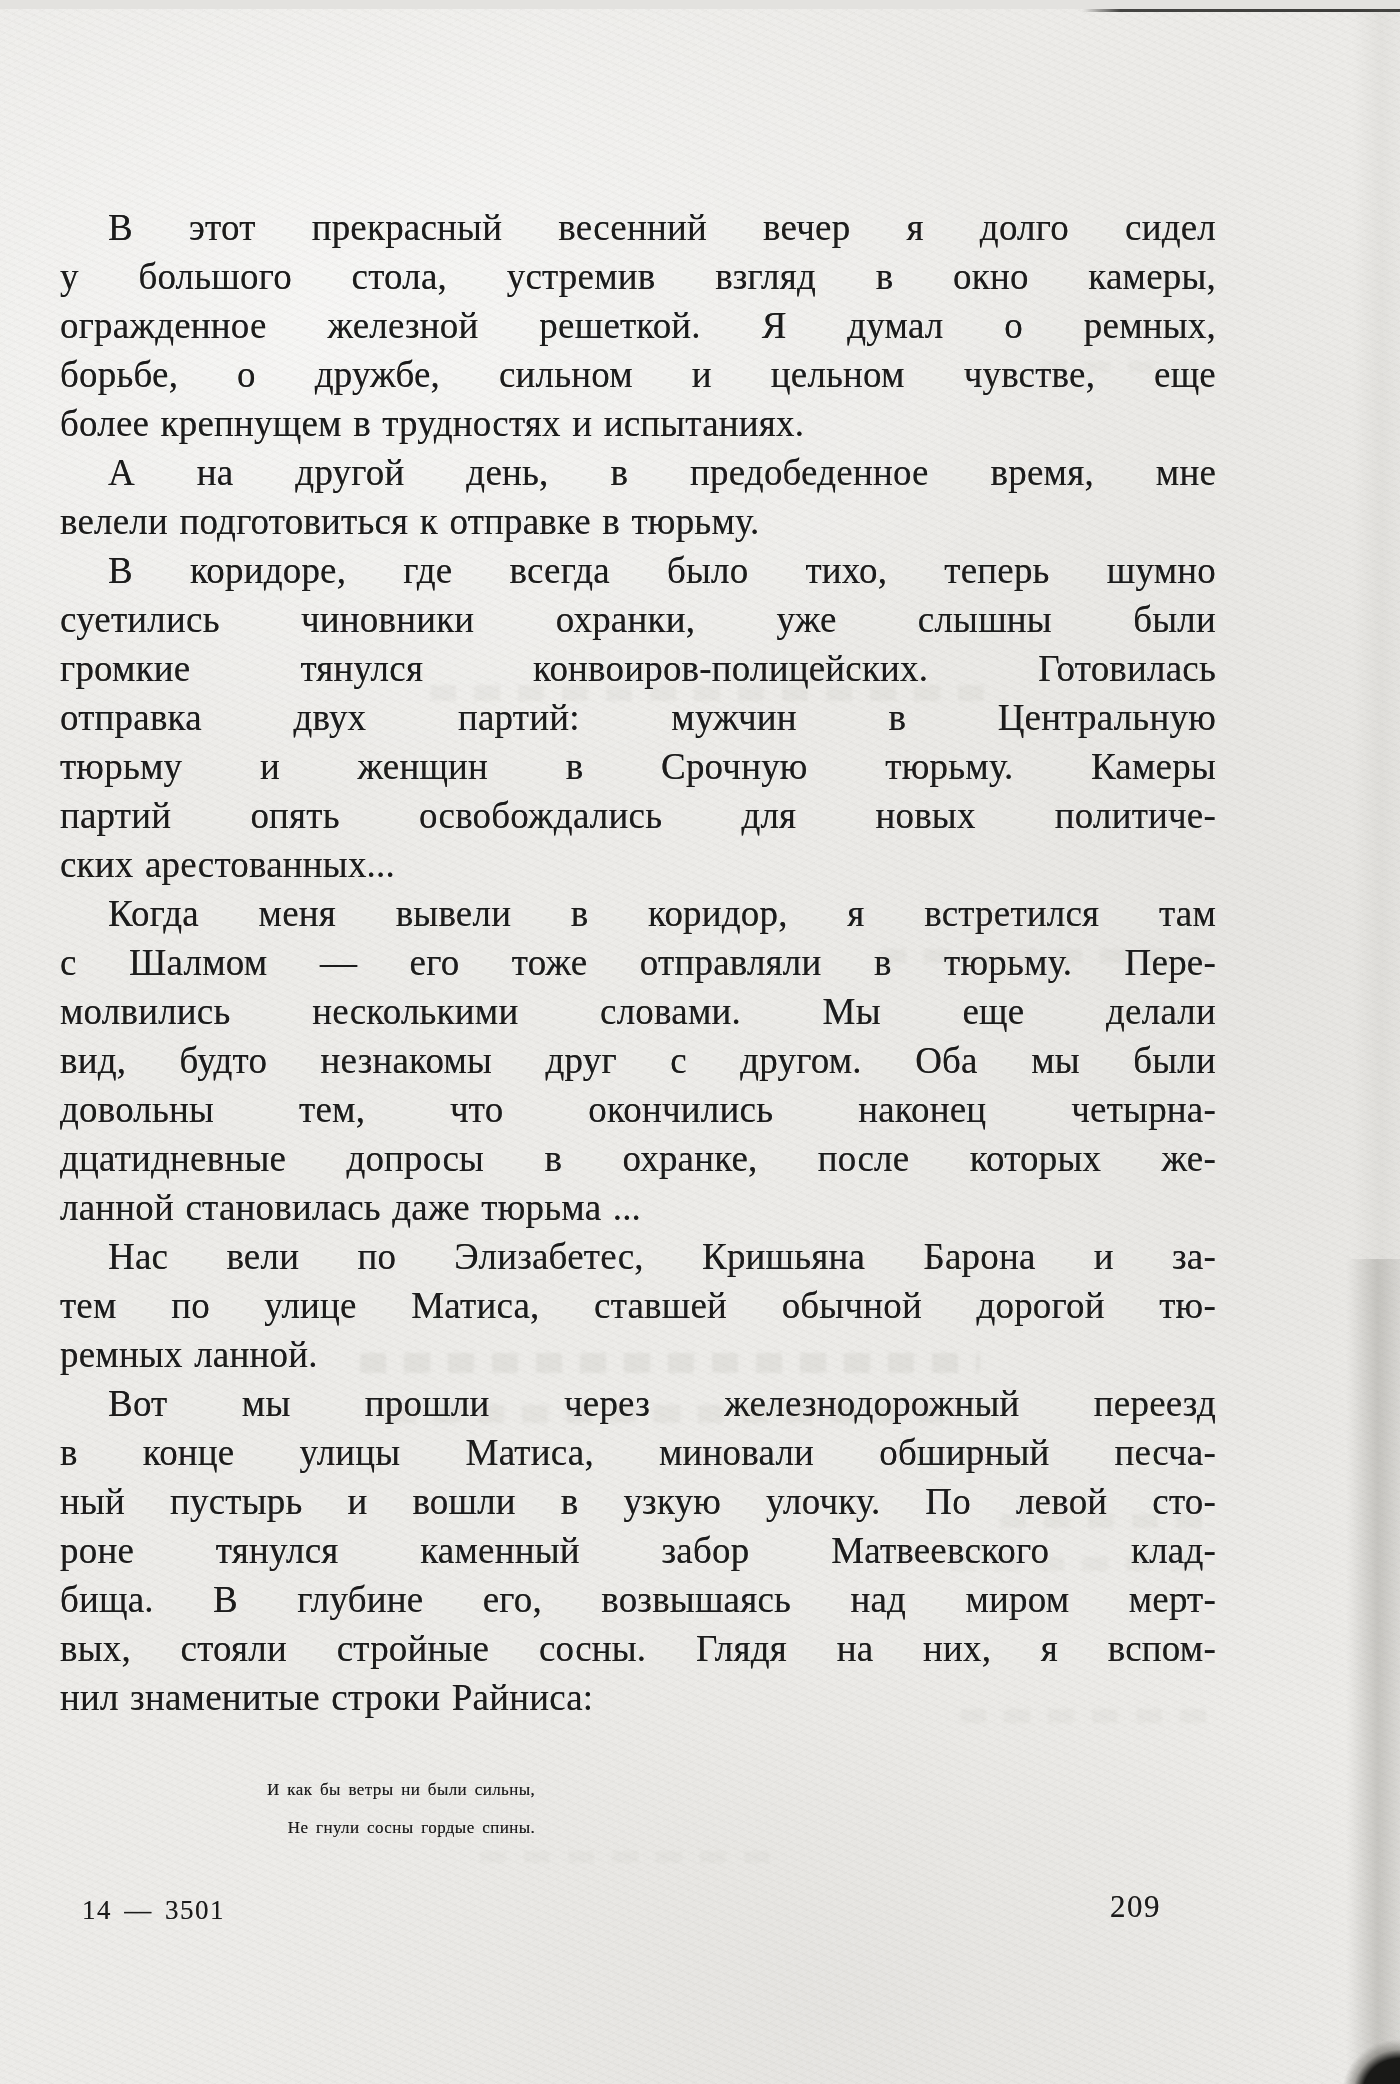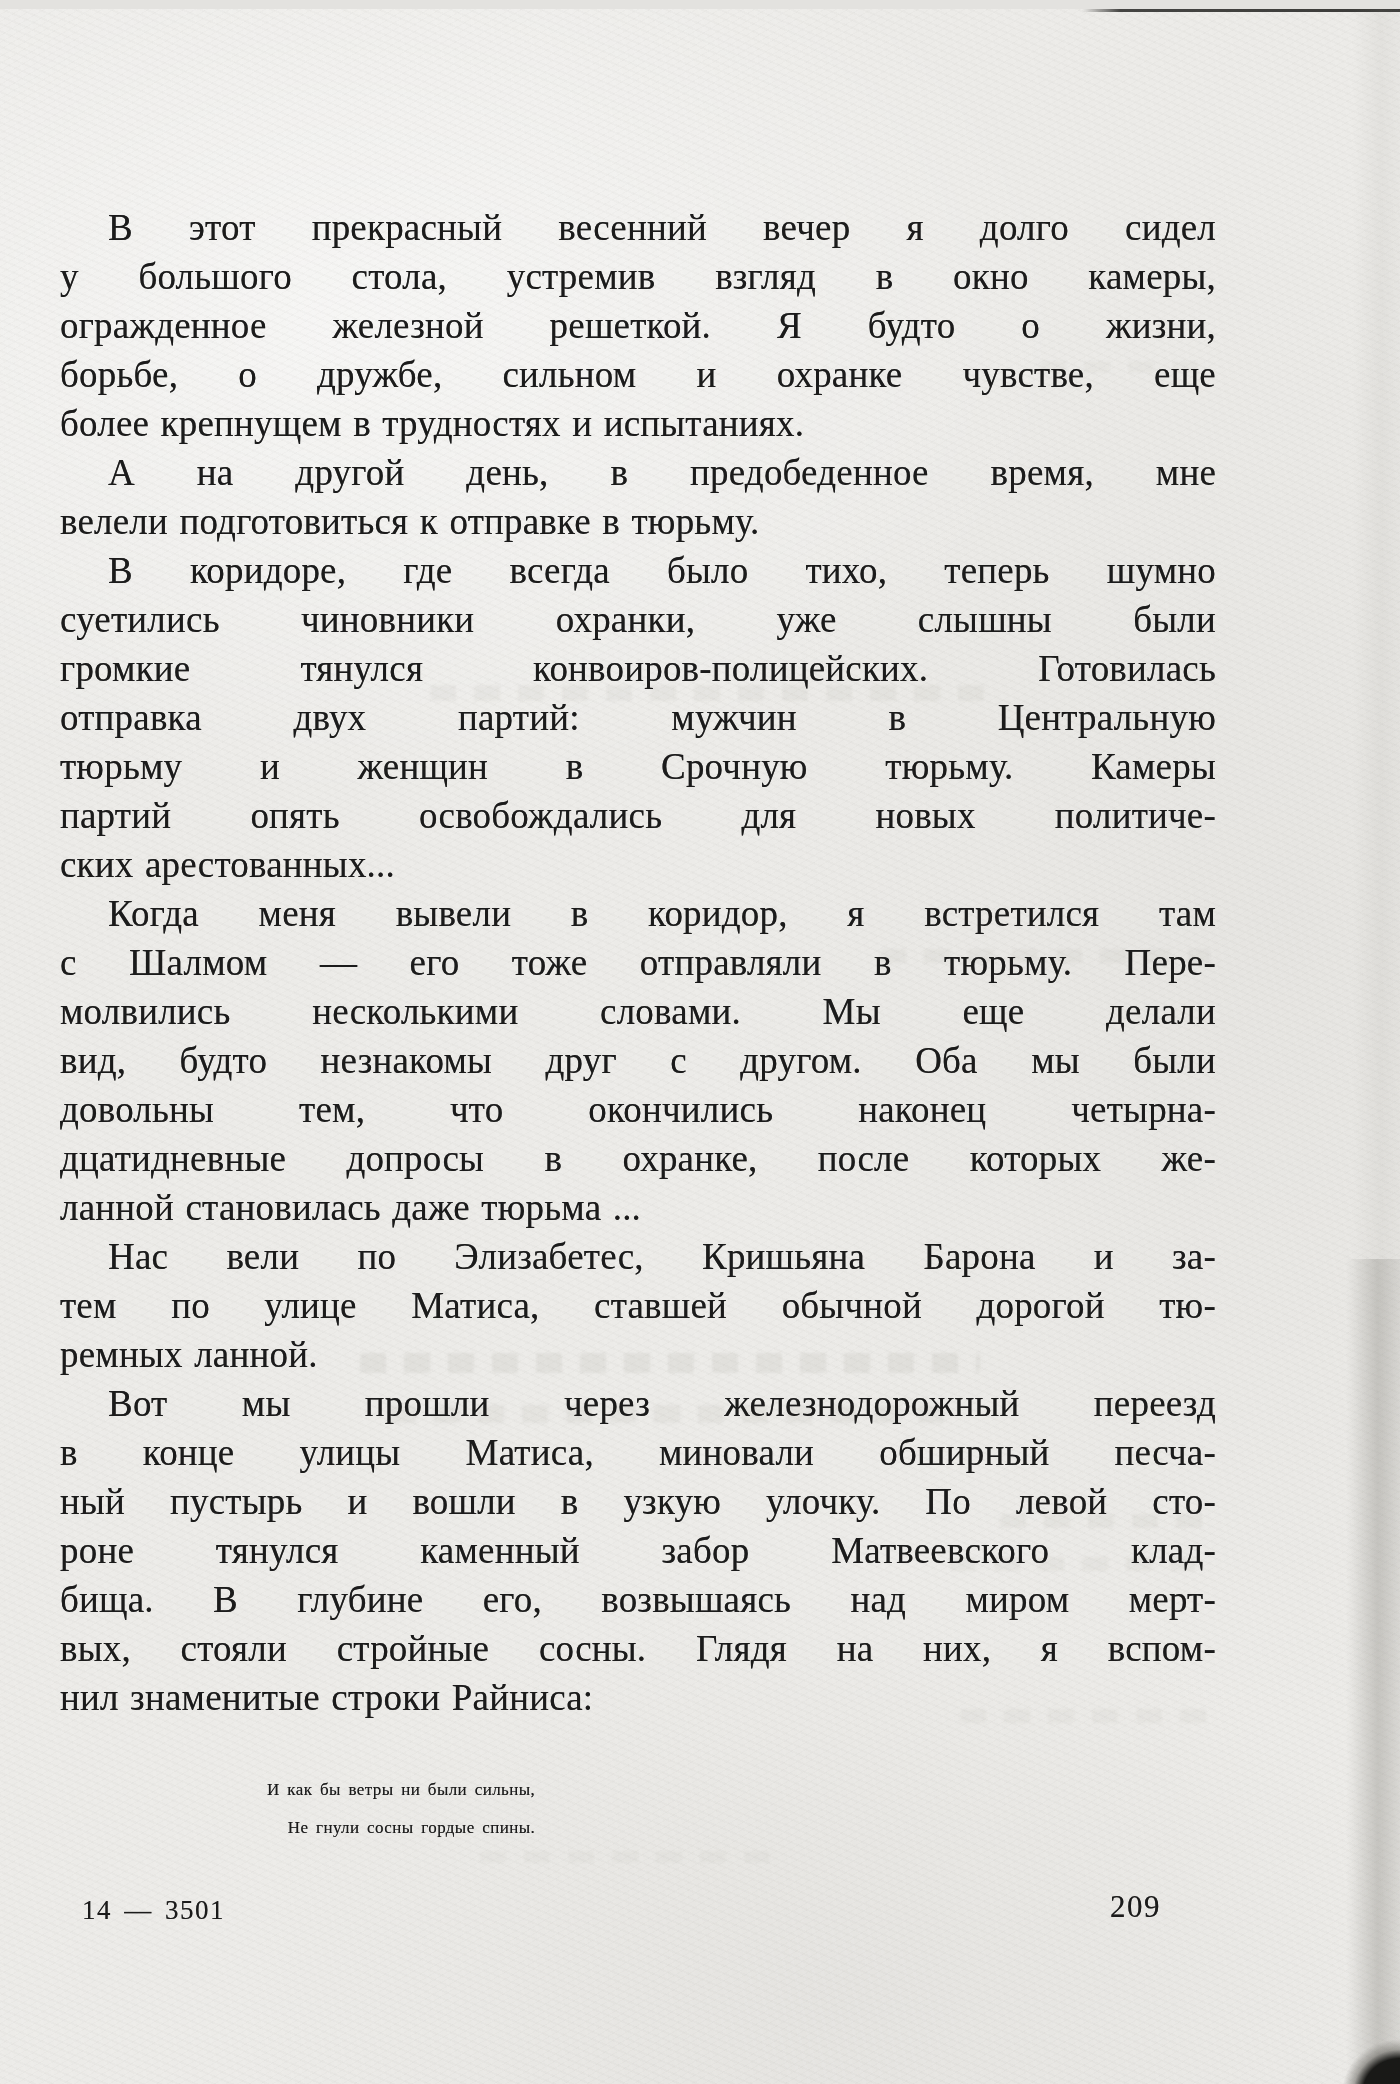--- a/index.html
+++ b/index.html
@@ -105,22 +105,22 @@
   <div class="ghost" id="g3"></div>
   <div class="ghost" id="g4"></div>
   <div class="ghost" id="g5"></div>
   <div class="ghost" id="g6"></div>
   <div class="ghost" id="g7"></div>
   <div class="ghost" id="g8"></div>
 
   <div class="text-block" id="body-lines">
       <div class="line indent">В этот прекрасный весенний вечер я долго сидел</div>
       <div class="line">у большого стола, устремив взгляд в окно камеры,</div>
-      <div class="line">огражденное железной решеткой. Я будто о жизни,</div>
-      <div class="line">борьбе, о дружбе, сильном и охранке чувстве, еще</div>
+      <div class="line">огражденное железной решеткой. Я думал о ремных,</div>
+      <div class="line">борьбе, о дружбе, сильном и цельном чувстве, еще</div>
       <div class="line para-end">более крепнущем в трудностях и испытаниях.</div>
       <div class="line indent">А на другой день, в предобеденное время, мне</div>
       <div class="line para-end">велели подготовиться к отправке в тюрьму.</div>
       <div class="line indent">В коридоре, где всегда было тихо, теперь шумно</div>
       <div class="line">суетились чиновники охранки, уже слышны были</div>
       <div class="line">громкие тянулся конвоиров-полицейских. Готовилась</div>
       <div class="line">отправка двух партий: мужчин в Центральную</div>
       <div class="line">тюрьму и женщин в Срочную тюрьму. Камеры</div>
       <div class="line">партий опять освобождались для новых политиче-</div>
       <div class="line para-end">ских арестованных...</div>

